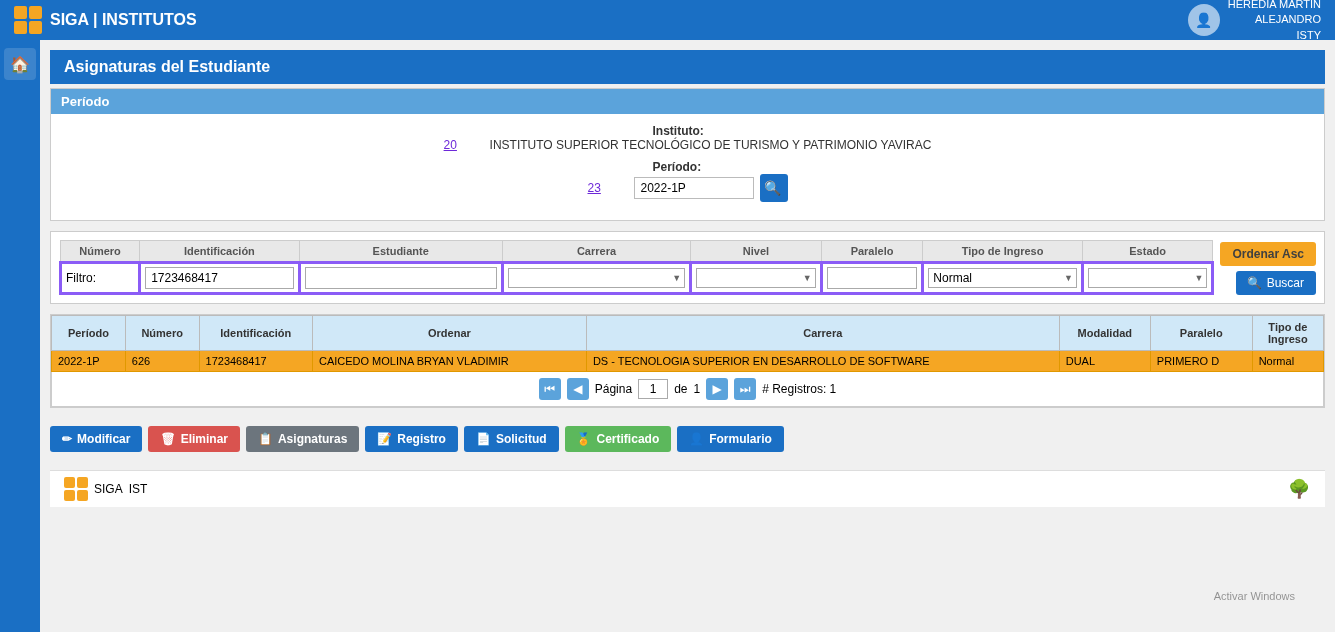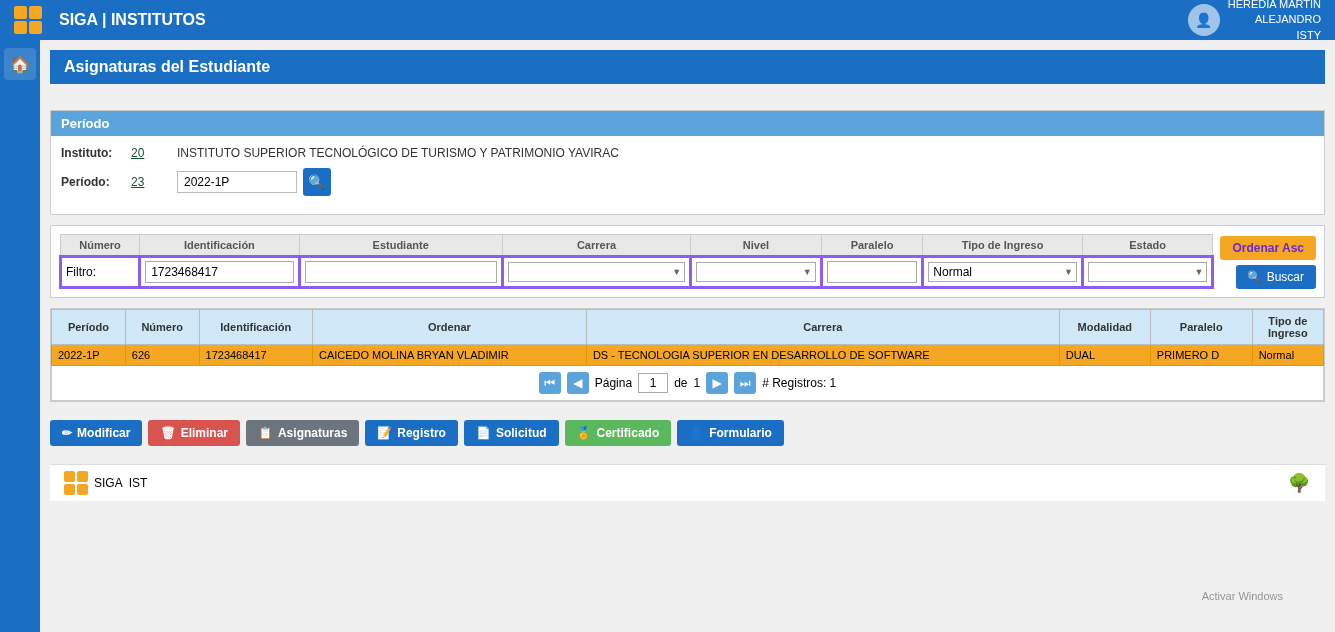--- a/index.html
+++ b/index.html
@@ -11,21 +11,21 @@
       color: white;
       display: flex;
       align-items: center;
       justify-content: space-between;
       padding: 6px 14px;
       height: 40px;
     }
     .top-header-left {
       display: flex;
       align-items: center;
-      gap: 17px;
+      gap: 8px;
       font-size: 16px;
       font-weight: bold;
     }
     .siga-logo {
       width: 28px; height: 28px;
       display: grid; grid-template-columns: 1fr 1fr; gap: 2px;
     }
     .siga-logo div { background: #f5a623; border-radius: 2px; }
     .top-header-right {
       display: flex; align-items: center; gap: 8px;
@@ -54,46 +54,46 @@
 
     .main-content { flex: 1; padding: 10px; overflow-x: hidden; }
 
     
     .page-title-bar {
       background: #1a6fc4;
       color: white;
       padding: 8px 14px;
       font-size: 16px;
       font-weight: bold;
-      margin-bottom: 26px;
+      margin-bottom: 4px;
     }
 
     
     .panel { background: white; border: 1px solid #ccc; margin-bottom: 10px; }
     .panel-header {
       background: #5ba3db;
       color: white;
       padding: 5px 10px;
       font-size: 13px;
       font-weight: bold;
     }
     .panel-body { padding: 10px; }
 
     
     .form-row {
-      display: flex; align-items: center; margin-bottom: 8px;
+      display: flex; align-items: center; margin-bottom: 8px; flex-direction: column;
     }
     .form-label {
       width: 70px; font-weight: bold; color: #333; font-size: 12px;
     }
     .form-value {
       display: flex; align-items: center; gap: 6px;
     }
     .form-value span.code {
-      width: 40px; color: #14532d; text-decoration: underline;
+      width: 40px; color: #6d28d9; text-decoration: underline;
     }
     .form-value span.desc {
       color: #333;
     }
     .form-input-box {
       border: 1px solid #bbb; padding: 3px 6px; background: white;
       font-size: 12px; min-width: 80px;
     }
     .search-btn-blue {
       background: #1a6fc4; border: none; color: white;
@@ -118,21 +118,21 @@
     .filter-select {
       width: 100%; border: 1px solid #aaa; padding: 2px 4px;
       font-size: 12px; background: white; appearance: none;
     }
     .select-wrapper { position: relative; }
     .select-wrapper::after {
       content: '▼'; position: absolute; right: 4px; top: 50%;
       transform: translateY(-50%); font-size: 9px; pointer-events: none; color: #666;
     }
     .order-btn {
-      background: #f5a623; border: none; color: #6d28d9;
+      background: #f5a623; border: none; color: #404040;
       padding: 5px 12px; font-size: 12px; font-weight: bold;
       border-radius: 3px; cursor: pointer; white-space: nowrap;
     }
     .buscar-btn {
       background: #1a6fc4; border: none; color: white;
       padding: 5px 12px; font-size: 12px;
       border-radius: 3px; cursor: pointer;
       display: flex; align-items: center; gap: 4px;
     }
 
@@ -194,21 +194,21 @@
     }
     .footer-logo { display: flex; align-items: center; gap: 6px; font-size: 12px; justify-content: center; }
     .footer-siga-logo {
       width: 24px; height: 24px;
       display: grid; grid-template-columns: 1fr 1fr; gap: 2px;
     }
     .footer-siga-logo div { background: #f5a623; border-radius: 2px; }
     .footer-right { font-size: 10px; color: #aaa; }
 
     .activate-windows {
-      position: fixed; bottom: 30px; right: 52px;
+      position: fixed; bottom: 30px; right: 40px;
       font-size: 11px; color: rgba(0,0,0,0.4);
     }
   </style>
 </head>
 <body>
 
 <div class="top-header">
   <div class="top-header-left">
     <div class="siga-logo">
       <div></div>

